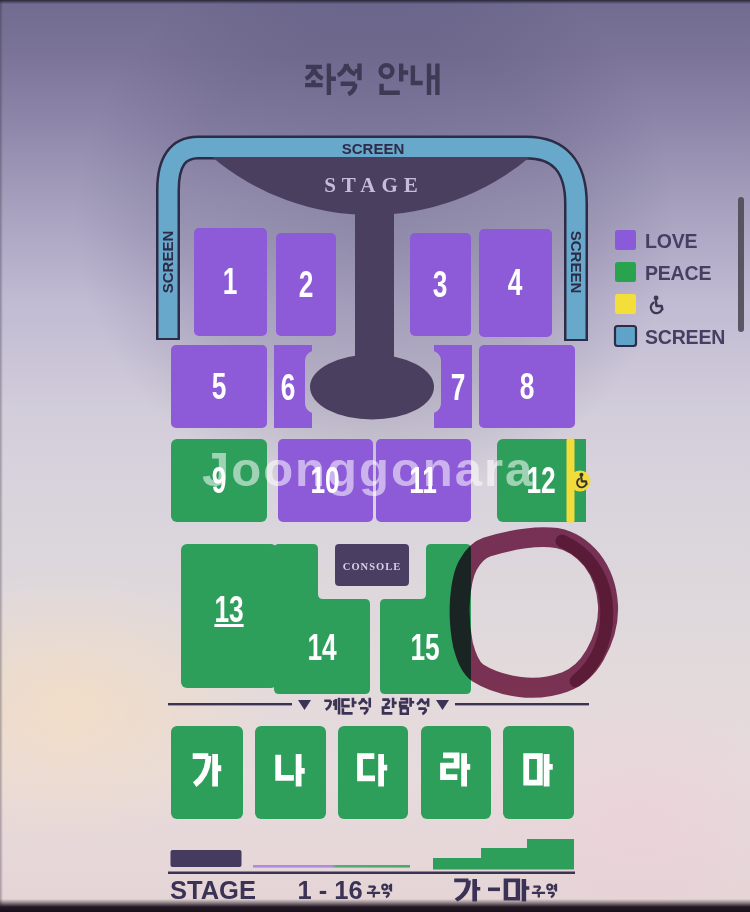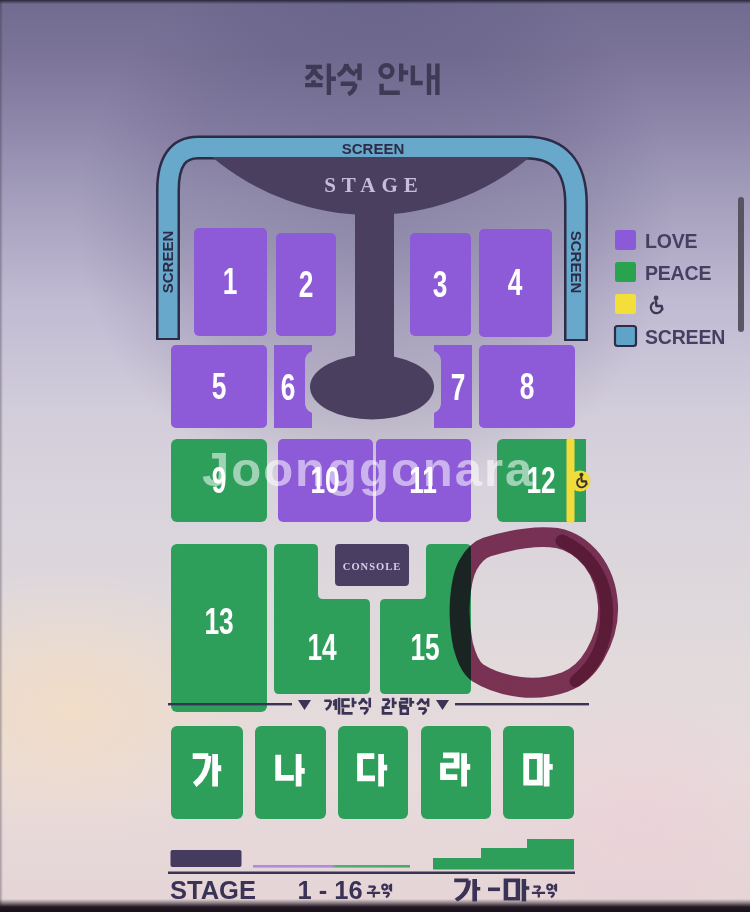--- a/index.html
+++ b/index.html
@@ -70,21 +70,21 @@
     </div>
 
 <div class="blk pu" style="left:376px;top:439px;width:95px;height:83px;">
       <span class="num">11</span>
     </div>
 
 <div class="blk gr" style="left:479px;top:439px;width:89px;height:83px;border-radius:6px 0 0 6px;margin-left:18px;">
       <span class="num">12</span>
     </div>
 
-<div class="blk gr" style="left:171px;top:544px;width:96px;height:168px;">
+<div class="blk gr" style="left:181px;top:544px;width:96px;height:144px;text-decoration:underline;">
       <span class="num" style="margin-top:-13px;">13</span>
     </div>
 
 
 <div class="blk gr" style="left:171px;top:726px;width:72px;height:93px;"></div>
 
 <div class="blk gr" style="left:255px;top:726px;width:71px;height:93px;"></div>
 
 <div class="blk gr" style="left:338px;top:726px;width:70px;height:93px;"></div>
 

